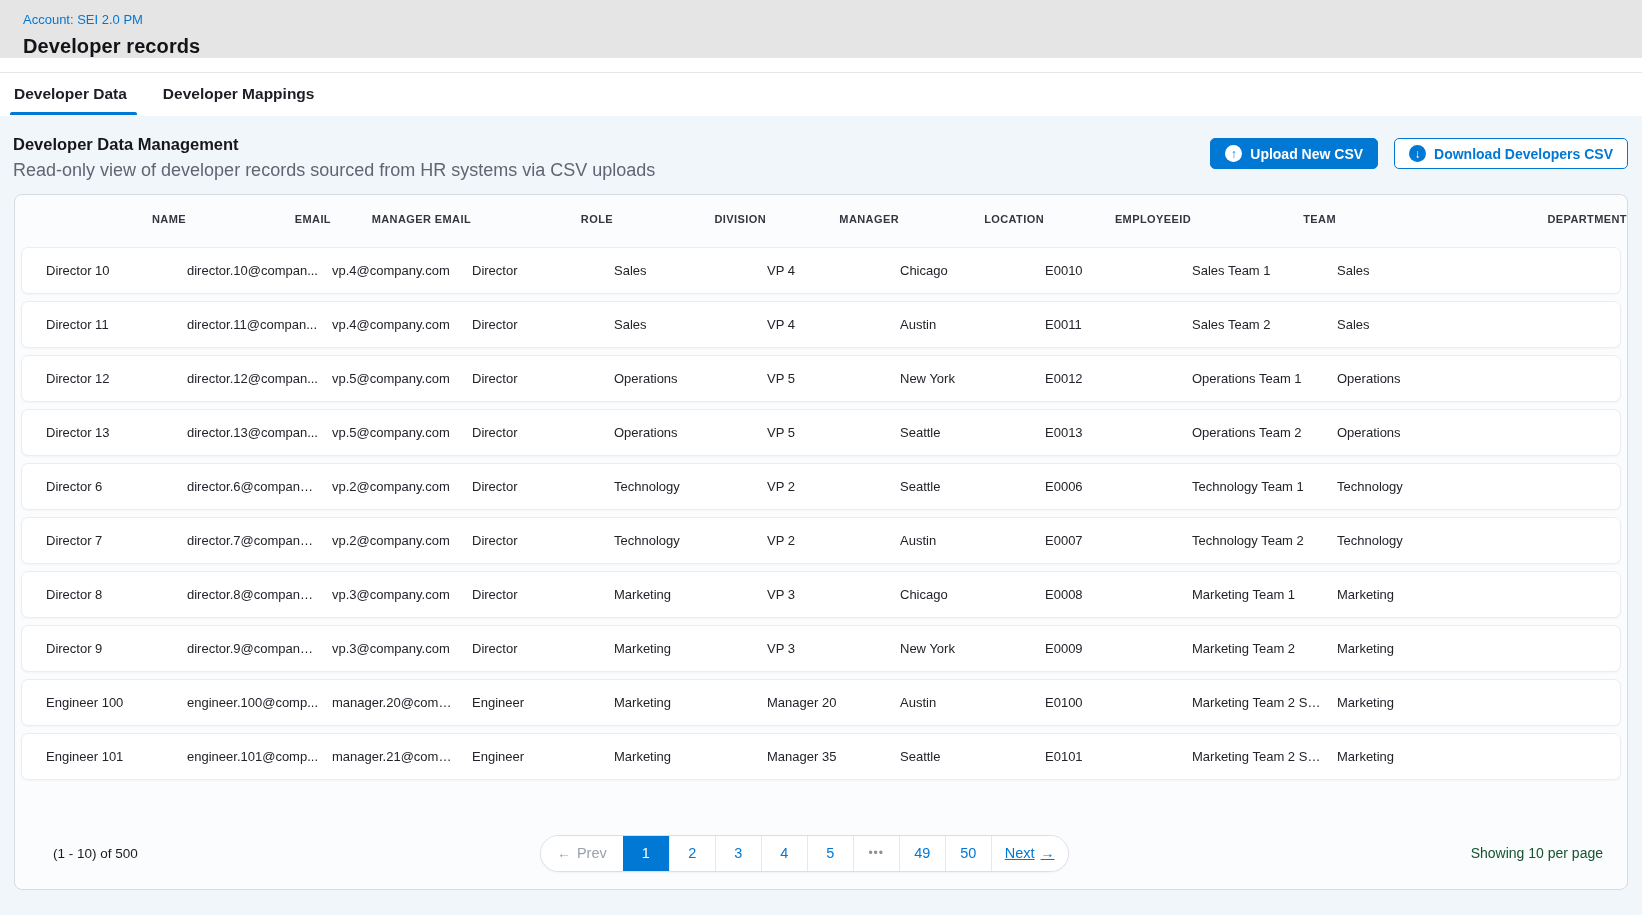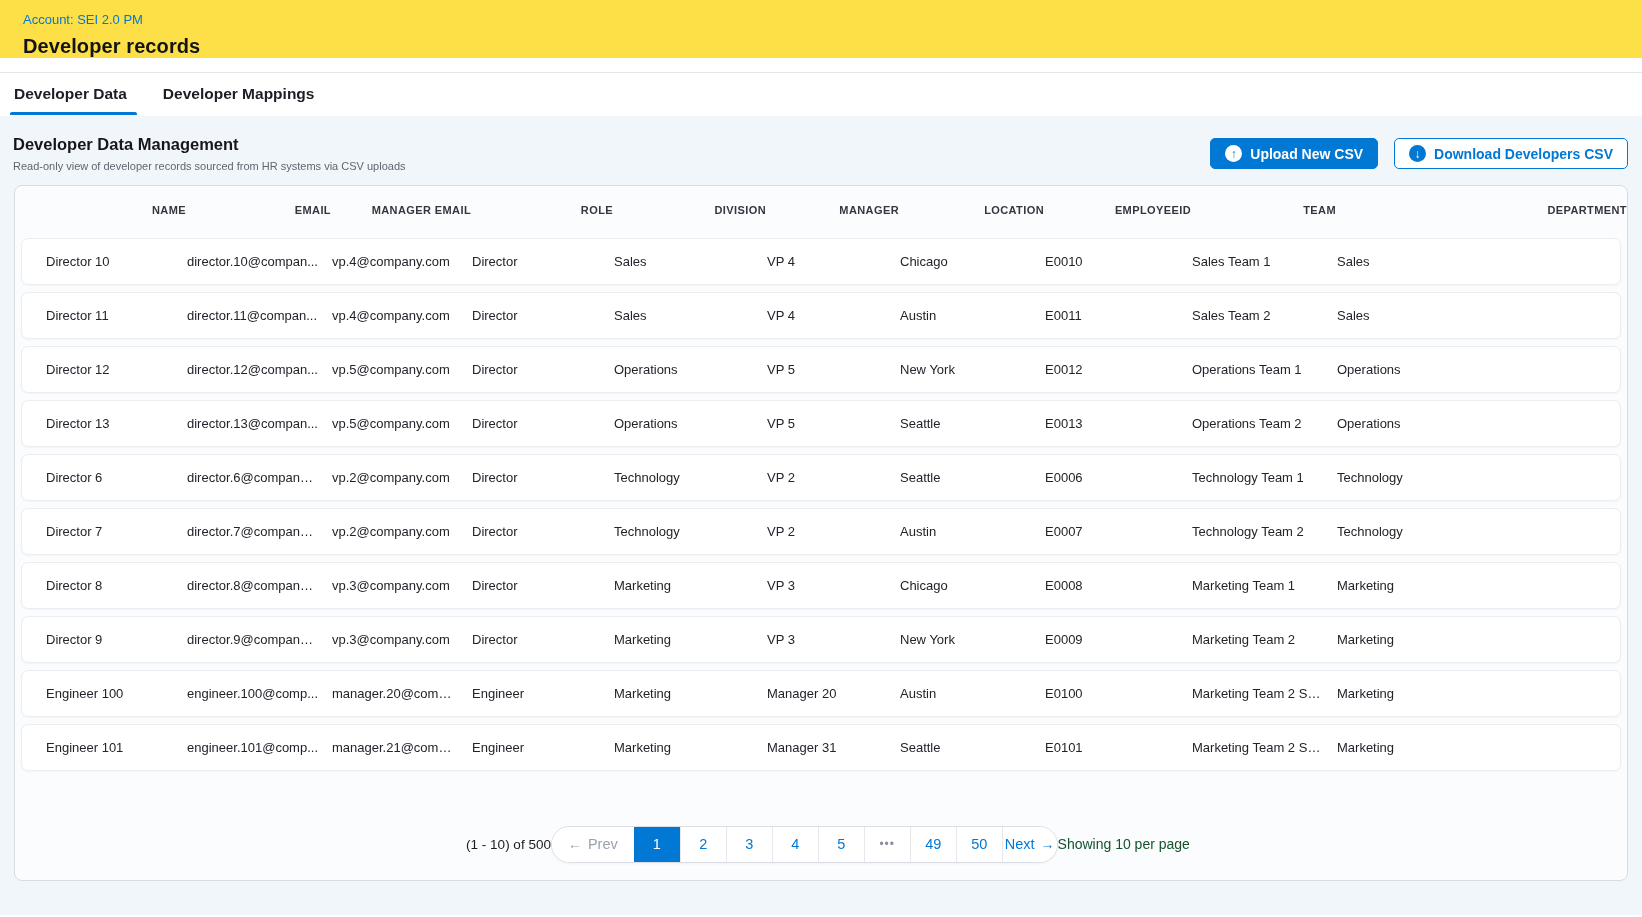--- a/index.html
+++ b/index.html
@@ -1,61 +1,61 @@
 <!DOCTYPE html>
 <html><head>
 <meta charset="utf-8">
 <style>
   * { margin:0; padding:0; box-sizing:border-box; }
   html,body { width:1642px; height:917px; overflow:hidden; }
   body { font-family:"Liberation Sans", sans-serif; background:#ffffff; color:#1d1d25; }
 
   
-  .top-header { padding:10px 18px 0 23px; background:#fde047; }
+  .top-header { padding:10px 18px 0 23px; background:#e5e5e5; }
   .account-link { font-size:13px; color:#0278d5; cursor:pointer; display:inline-block; }
   .page-title { font-size:20px; font-weight:700; color:#131318; margin-top:7px; letter-spacing:.1px; }
 
   
   .tabbar { display:flex; gap:32px; padding:0 0 0 12px; margin-top:14px; border-top:1px solid #e4e6ea; background:#fff; height:44px; align-items:center; }
   .tab { font-size:15.5px; font-weight:700; color:#1d1d25; padding:10px 2px 12px 2px; cursor:pointer; position:relative; }
   .tab.active::after { content:""; position:absolute; left:-2px; right:-8px; bottom:0; height:3px; background:#0278d5; border-radius:2px 2px 0 0; }
 
   
   .section { background:#f1f6fa; height:799px; }
   .section-head { display:flex; align-items:flex-start; justify-content:space-between; padding:19px 14px 0 13px; }
   .section-title { font-size:16.5px; font-weight:700; color:#16161c; }
-  .section-subtitle { font-size:11px; color:#5f6672; margin-top:6px; }
+  .section-subtitle { font-size:18px; color:#5f6672; margin-top:6px; }
   .head-buttons { display:flex; gap:16px; padding-top:3px; }
   .btn { display:inline-flex; align-items:center; gap:8px; height:31px; padding:0 14px; border-radius:5px; font-size:14px; font-weight:700; cursor:pointer; font-family:"Liberation Sans", sans-serif; }
   .btn-primary { background:#0278d5; border:1px solid #0278d5; color:#fff; }
   .btn-outline { background:#fff; border:1.5px solid #0278d5; color:#0278d5; }
   .circle-icon { width:17px; height:17px; border-radius:50%; display:inline-flex; align-items:center; justify-content:center; font-size:12px; font-weight:700; line-height:1; }
   .circle-icon.white { background:#fff; color:#0278d5; }
   .circle-icon.blue { background:#0278d5; color:#fff; }
 
   
   .table-card { margin:13px 14px 0 14px; height:696px; background:#fbfcfd; border:1px solid #d8dce2; border-radius:8px; display:flex; flex-direction:column; overflow:hidden; }
   .grid-cols { display:grid; grid-template-columns:141px 145px 140px 142px 153px 133px 145px 147px 145px 1fr; align-items:center; }
   .thead { padding:0 0 0 30px; height:48px; flex:0 0 48px; }
   .th { font-size:11px; font-weight:600; color:#33363f; letter-spacing:.4px; text-transform:uppercase;text-align:right; }
   .tbody { padding:4px 6px; display:flex; flex-direction:column; gap:7px; }
   .row { background:#fff; border:1px solid #ebedf1; border-radius:7px; height:47px; flex:0 0 47px; padding-left:24px; box-shadow:0 1px 2px rgba(40,50,70,.04); cursor:default; }
   .cell { font-size:13px; color:#23232b; white-space:nowrap; overflow:hidden; text-overflow:ellipsis; padding-right:14px; }
 
   
-  .table-footer { margin-top:auto; display:flex; align-items:center; justify-content:center; padding:0 24px 0 38px; height:72px; flex:0 0 72px; }
+  .table-footer { margin-top:auto; display:flex; align-items:center; justify-content:space-between; padding:0 24px 0 38px; height:72px; flex:0 0 72px; }
   .range-label { font-size:13.5px; color:#1c1c22; font-weight:400; }
   .per-page-label { font-size:14px; color:#14532d; }
   .pagination-group { display:flex; align-items:stretch; background:#fff; border:1px solid #dbdfe5; border-radius:19px; overflow:hidden; height:37px; box-shadow:0 1px 2px rgba(40,50,70,.05); }
   .page-btn { min-width:46px; padding:0 14px; display:flex; align-items:center; justify-content:center; gap:6px; background:#fff; border:none; border-left:1px solid #e6e8ec; font-family:"Liberation Sans", sans-serif; font-size:14.5px; color:#0278d5; cursor:pointer; }
   .page-btn:first-child { border-left:none; }
   .page-btn.active { background:#0278d5; color:#fff; font-weight:400; }
   .page-btn.dots { color:#8a909a; letter-spacing:1px; font-size:12px; cursor:default; }
   .page-btn.prev { color:#9aa2ad; cursor:default; padding:0 16px; }
-  .page-btn.next { padding:0 2px; }
+  .page-btn.next { padding:0 13px;text-decoration:underline; }
   .arrow-glyph { font-size:14px; line-height:1; }
 </style>
 </head>
 <body>
 
 <div class="top-header">
   <span class="account-link">Account: SEI 2.0 PM</span>
   <div class="page-title">Developer records</div>
 </div>
 
@@ -204,21 +204,21 @@
           <div class="cell">E0100</div>
           <div class="cell">Marketing Team 2 Su...</div>
           <div class="cell">Marketing</div>
         </div>
         <div class="row grid-cols">
           <div class="cell">Engineer 101</div>
           <div class="cell">engineer.101@comp...</div>
           <div class="cell">manager.21@compa...</div>
           <div class="cell">Engineer</div>
           <div class="cell">Marketing</div>
-          <div class="cell">Manager 31</div>
+          <div class="cell">Manager 35</div>
           <div class="cell">Seattle</div>
           <div class="cell">E0101</div>
           <div class="cell">Marketing Team 2 Su...</div>
           <div class="cell">Marketing</div>
         </div>
       </div>
 
     <div class="table-footer">
       <div class="range-label">(1 - 10) of 500</div>
       <div class="pagination-group">

